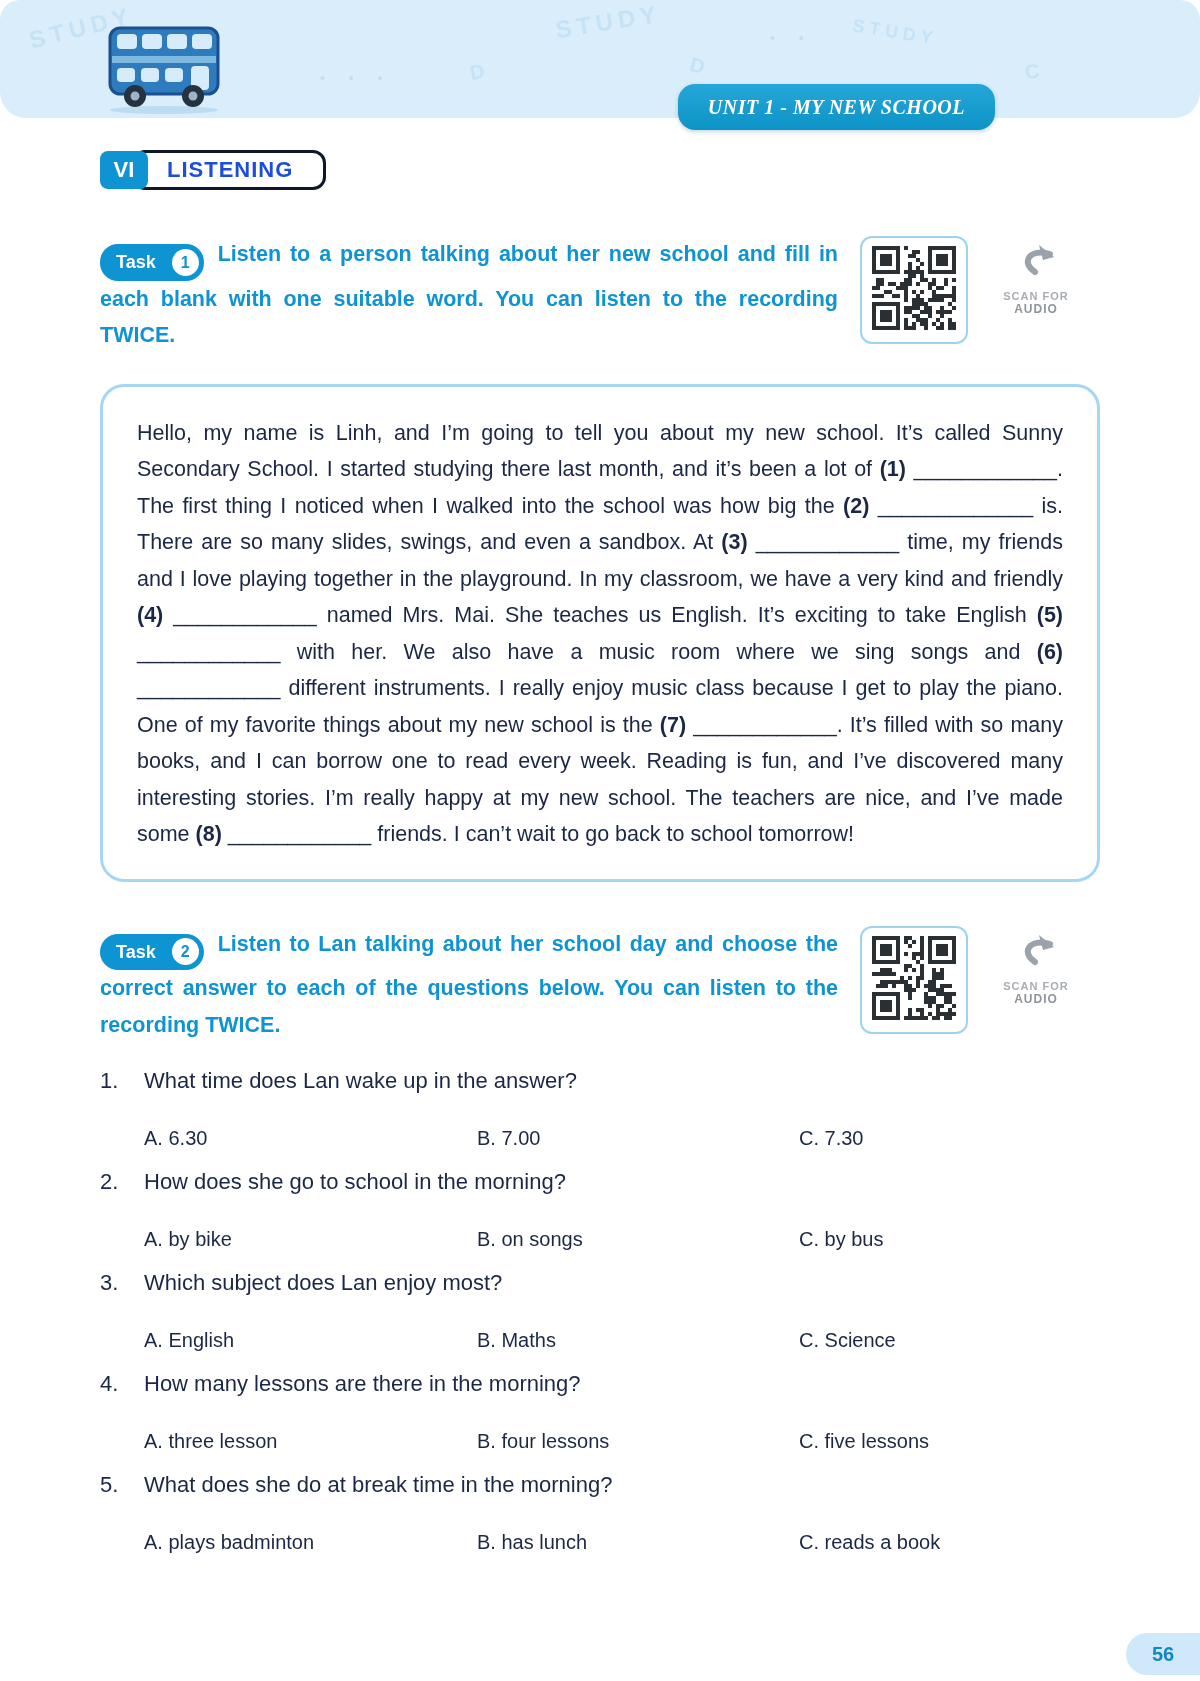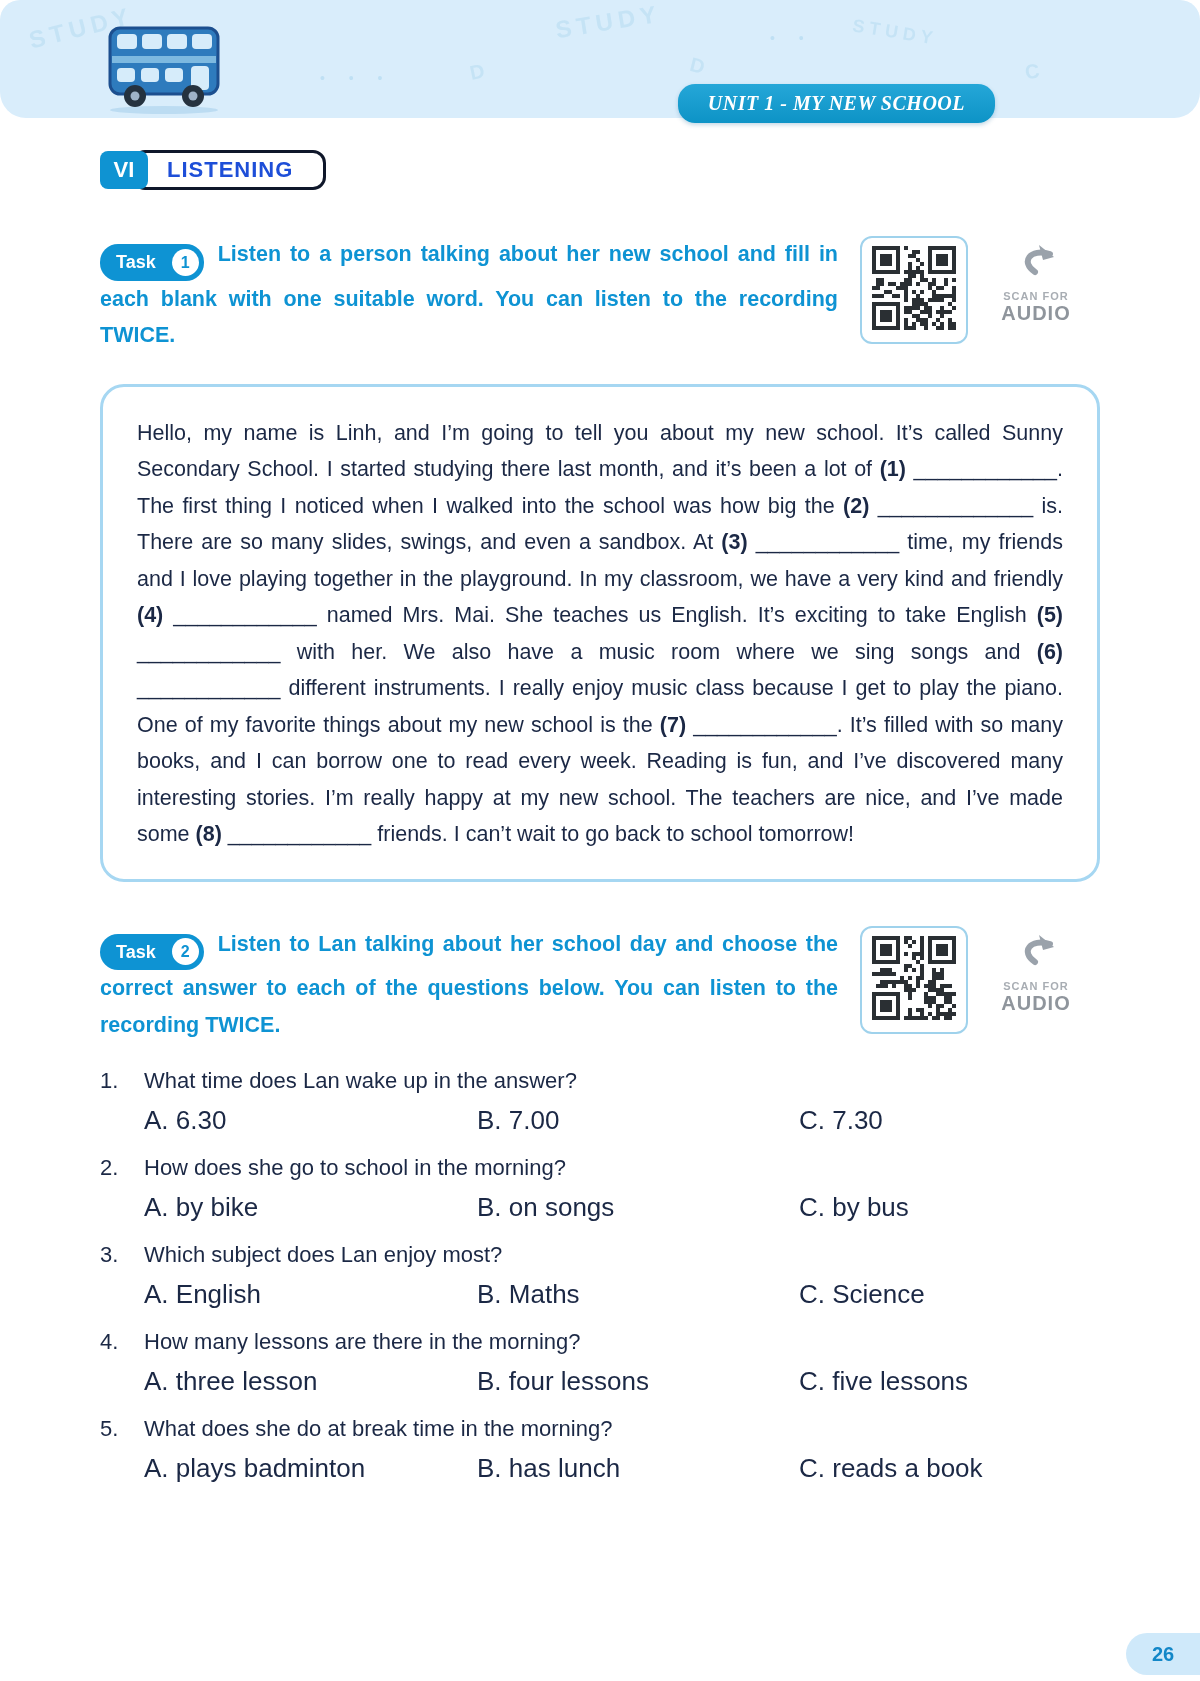--- a/index.html
+++ b/index.html
@@ -28,21 +28,21 @@
   .doodle.d4 { left:470px; top:60px; transform:rotate(-12deg); font-size:20px; }
   .doodle.d5 { left:690px; top:55px; transform:rotate(14deg); font-size:20px; }
   .doodle.d6 { left:1025px; top:60px; transform:rotate(-8deg); font-size:20px; }
   .dots { position:absolute; color:#bfe0f4; font-size:14px; letter-spacing:10px; }
   .dots.p1 { left:320px; top:70px; }
   .dots.p2 { left:770px; top:30px; }
 
   .bus { position:absolute; left:105px; top:22px; }
 
   .unit-banner {
-    position:absolute; right:205px; top:84px; height:39px;
+    position:absolute; right:205px; top:84px; height:46px;
     display:flex; align-items:center;
     padding:0 30px;
     background:linear-gradient(180deg,#25a7d8,#0d93c6);
     border-radius:17px;
     color:#ffffff;
     font-family:"Liberation Serif", serif;
     font-style:italic; font-weight:bold; font-size:20px;
     letter-spacing:.5px;
     box-shadow:0 2px 4px rgba(20,100,150,.25);
   }
@@ -87,21 +87,21 @@
     width:108px; height:108px; flex:none; margin-left:22px;
     border:2px solid #9fd2ec; border-radius:12px;
     display:flex; align-items:center; justify-content:center;
     background:#fff;
   }
   .scan-col {
     width:96px; flex:none; margin-left:20px; margin-top:2px;
     display:flex; flex-direction:column; align-items:center;
   }
   .scan-for { font-size:11px; letter-spacing:1px; font-weight:bold; color:#a8adb3; margin-top:6px; }
-  .audio   { font-size:20px; font-weight:bold; color:#8f959c; letter-spacing:1px; }
+  .audio   { font-size:12px; font-weight:bold; color:#8f959c; letter-spacing:1px; }
 
   
   .passage-box {
     margin-top:30px;
     border:3px solid #a6d7f2; border-radius:24px;
     padding:28px 34px 26px 34px;
     background:#fff;
   }
   .passage {
     font-size:21.5px; line-height:36.5px; color:#1b2845;
@@ -109,22 +109,22 @@
   }
   .passage b { font-weight:bold; }
 
   
   .questions { margin-top:22px; }
   .q { margin-top:16px; }
   .q-line { display:flex; font-size:22px; color:#1b2845; line-height:1.45; }
   .q-num  { width:44px; flex:none; }
   .q-opts {
     display:grid; grid-template-columns:333px 322px 1fr;
-    margin-left:44px; margin-top:8px;
-    font-size:26px; color:#1b2845;
+    margin-left:44px; margin-top:30px;
+    font-size:20px; color:#1b2845;
   }
 
   
   .page-tab {
     position:absolute; right:0; bottom:6px;
     width:74px; height:42px;
     background:#cfe9fa; border-radius:21px 0 0 21px;
     display:flex; align-items:center; justify-content:center;
     color:#1287c8; font-weight:bold; font-size:20px;
   }
@@ -719,14 +719,14 @@
           <span>A. plays badminton</span>
           <span>B. has lunch</span>
           <span>C. reads a book</span>
         </div>
       </div>
     </div>
 
 </main>
 
 <div class="page-tab">
-  <span>26</span>
+  <span>56</span>
 </div>
 
 </body></html>

